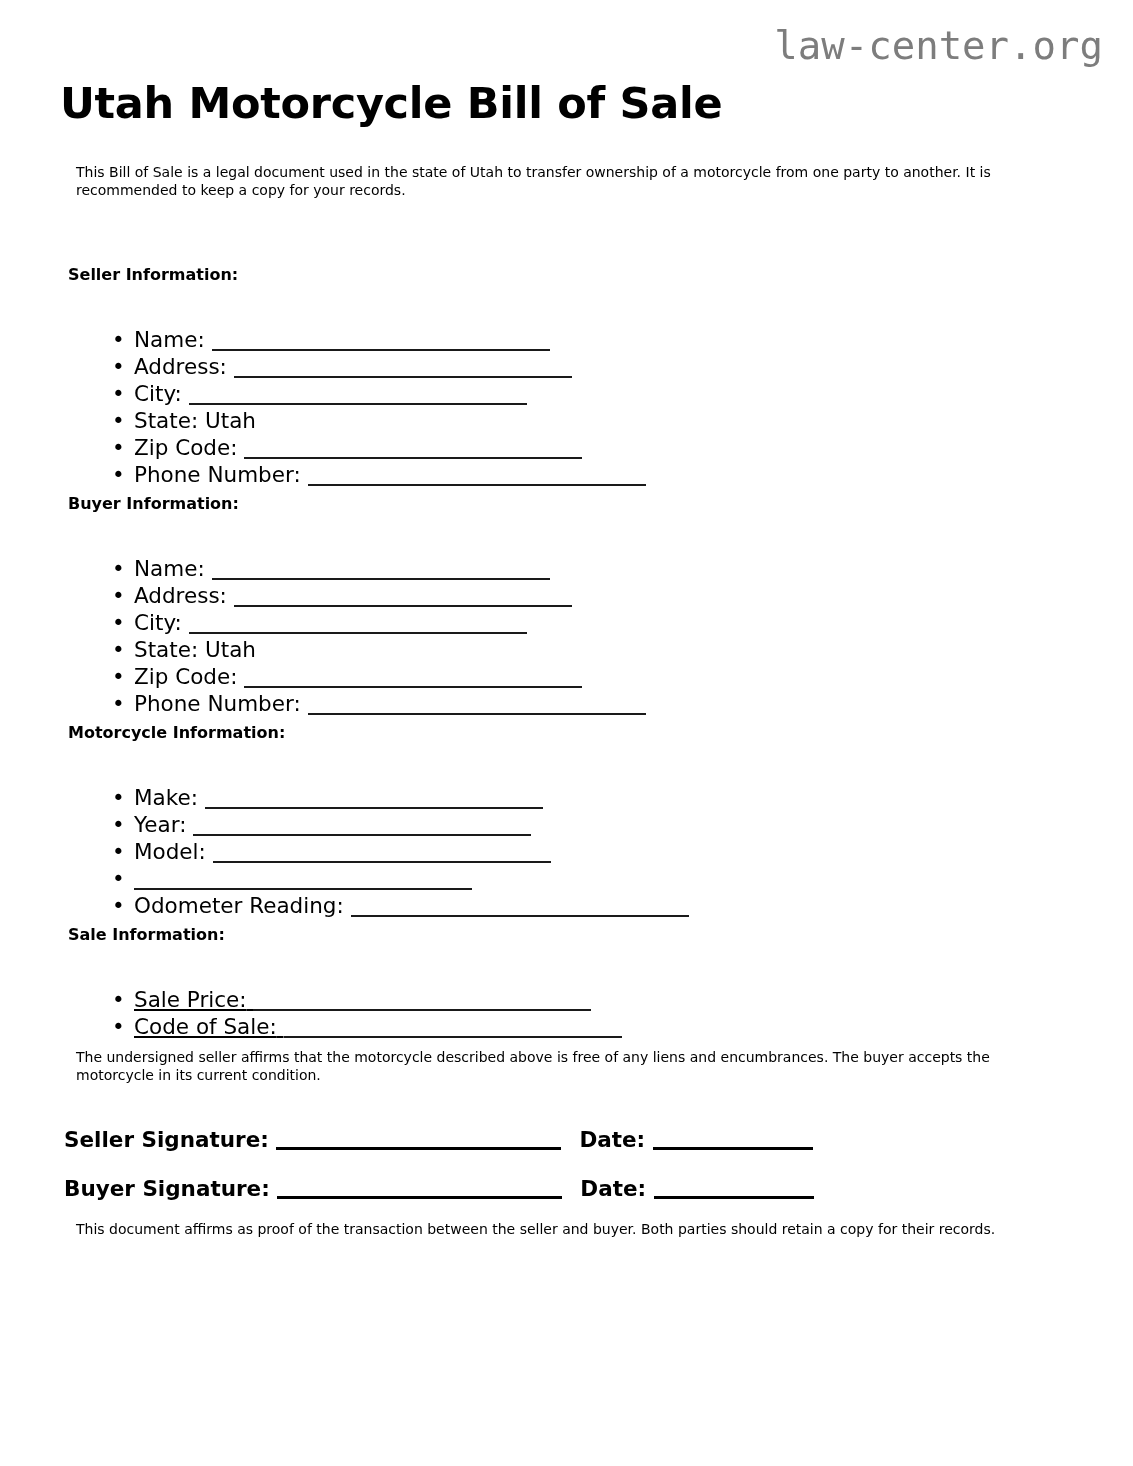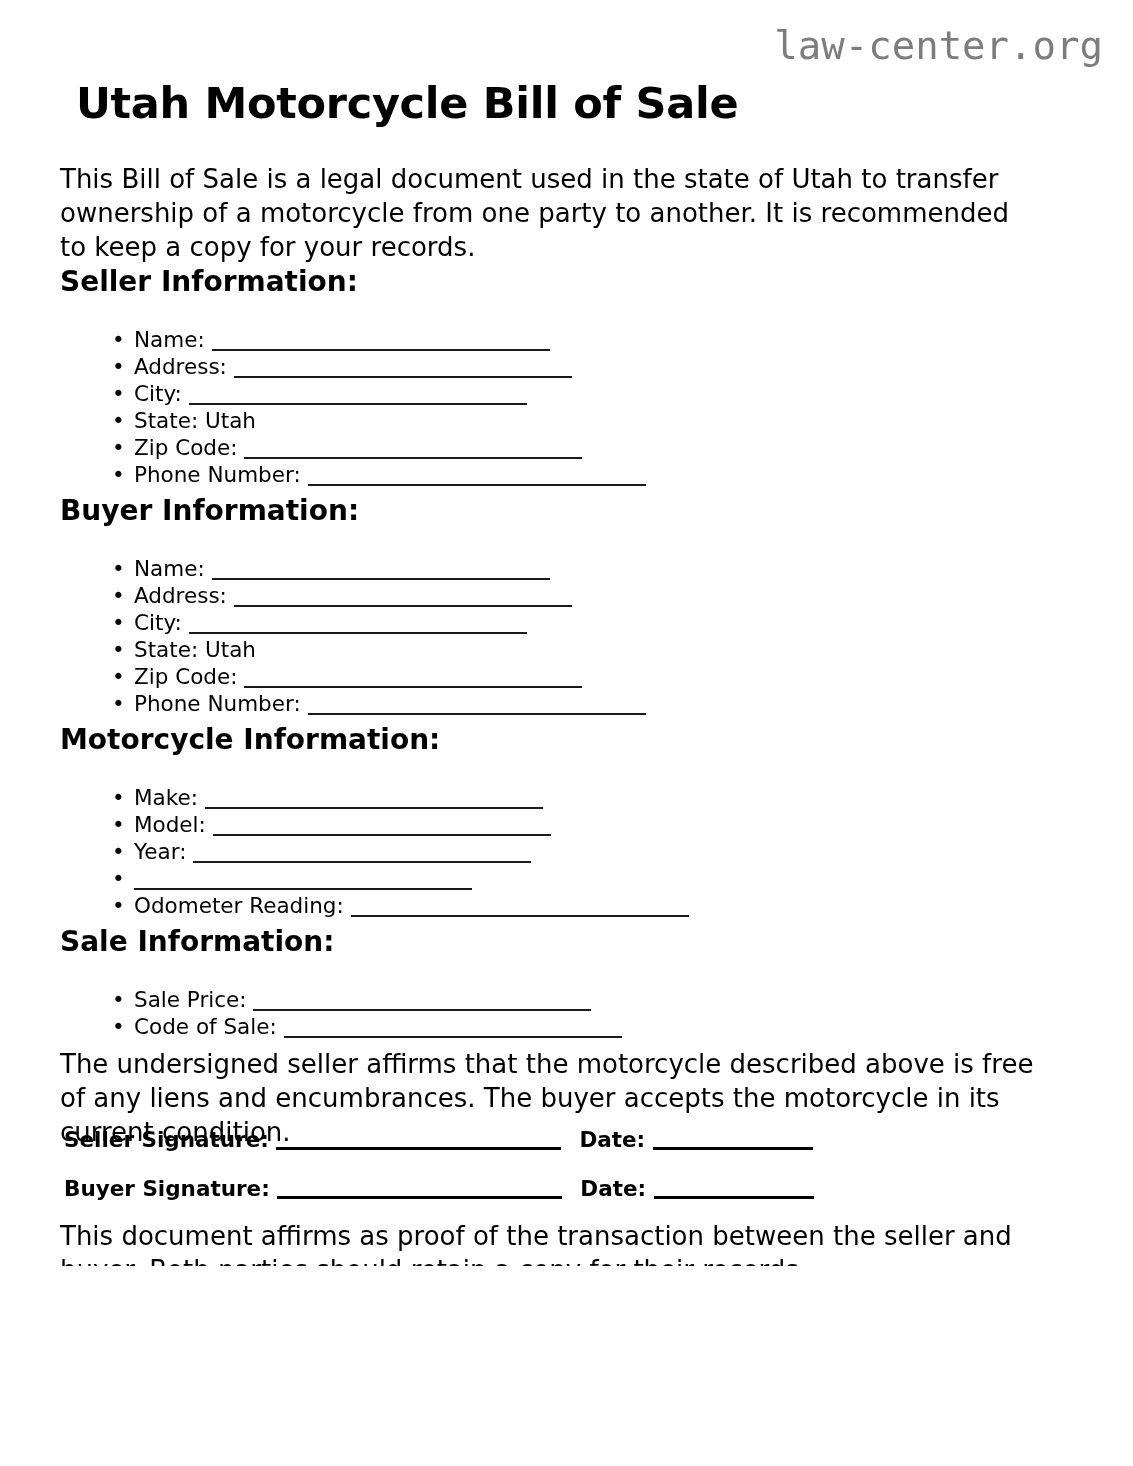--- a/index.html
+++ b/index.html
@@ -39,63 +39,63 @@
   }
   h1.doc-title {
     font-family: "DejaVu Sans", sans-serif;
     font-size: 43px;
     font-weight: bold;
     letter-spacing: -0.3px;
     margin: 0;
     padding: 0;
     position: absolute;
     top: 79px;
-    left: 16px;
+    left: 0;
     line-height: 1.15;
     white-space: nowrap;
   }
   p.para {
-    font-size: 26px;
+    font-size: 14px;
     line-height: 1.30;
     margin: 0;
     padding: 0;
     position: absolute;
-    left: 0;
+    left: 16px;
   }
   .intro { top: 163px; width: 980px; }
   .affirm { top: 1048px; width: 980px; }
   .closing { top: 1220px; width: 960px; }
 
   h2.section-title {
-    font-size: 28px;
+    font-size: 16px;
     font-weight: bold;
     margin: 0;
     padding: 0;
     position: absolute;
-    left: 0;
+    left: 8px;
     line-height: 1.2;
     white-space: nowrap;
   }
   .sec-seller { top: 265px; }
   .sec-buyer { top: 494px; }
   .sec-moto  { top: 723px; }
   .sec-sale  { top: 925px; }
 
   ul.fields {
     list-style: none;
     margin: 16px;
     padding: 0;
     position: absolute;
     left: 0;
     width: 980px;
   }
   .ul-seller { top: 310px; }
   .ul-buyer  { top: 539px; }
   .ul-moto   { top: 768px; }
-  .ul-sale   { top: 970px; }
+  .ul-sale   { top: 970px; text-decoration: underline; }
 
   ul.fields li {
     position: relative;
     font-size: 21.5px;
     line-height: 27px;
     padding-left: 58px;
     white-space: nowrap;
     margin: 0;
   }
   ul.fields li::before {
@@ -159,22 +159,22 @@
         <li><span>Address:</span> <span class="blank" style="width: 338px;"></span></li>
         <li><span>City:</span> <span class="blank" style="width: 338px;"></span></li>
         <li><span>State:</span><span> Utah</span></li>
         <li><span>Zip Code:</span> <span class="blank" style="width: 338px;"></span></li>
         <li><span>Phone Number:</span> <span class="blank" style="width: 338px;"></span></li>
       </ul>
 
     <h2 class="section-title sec-moto">Motorcycle Information:</h2>
     <ul class="fields ul-moto">
         <li><span>Make:</span> <span class="blank" style="width: 338px;"></span></li>
+        <li><span>Year:</span> <span class="blank" style="width: 338px;"></span></li>
         <li><span>Model:</span> <span class="blank" style="width: 338px;"></span></li>
-        <li><span>Year:</span> <span class="blank" style="width: 338px;"></span></li>
         <li> <span class="blank" style="width: 338px;"></span></li>
         <li><span>Odometer Reading:</span> <span class="blank" style="width: 338px;"></span></li>
       </ul>
 
     <h2 class="section-title sec-sale">Sale Information:</h2>
     <ul class="fields ul-sale">
         <li><span>Sale Price:</span> <span class="blank" style="width: 338px;"></span></li>
         <li><span>Code of Sale:</span> <span class="blank" style="width: 338px;"></span></li>
       </ul>
 

